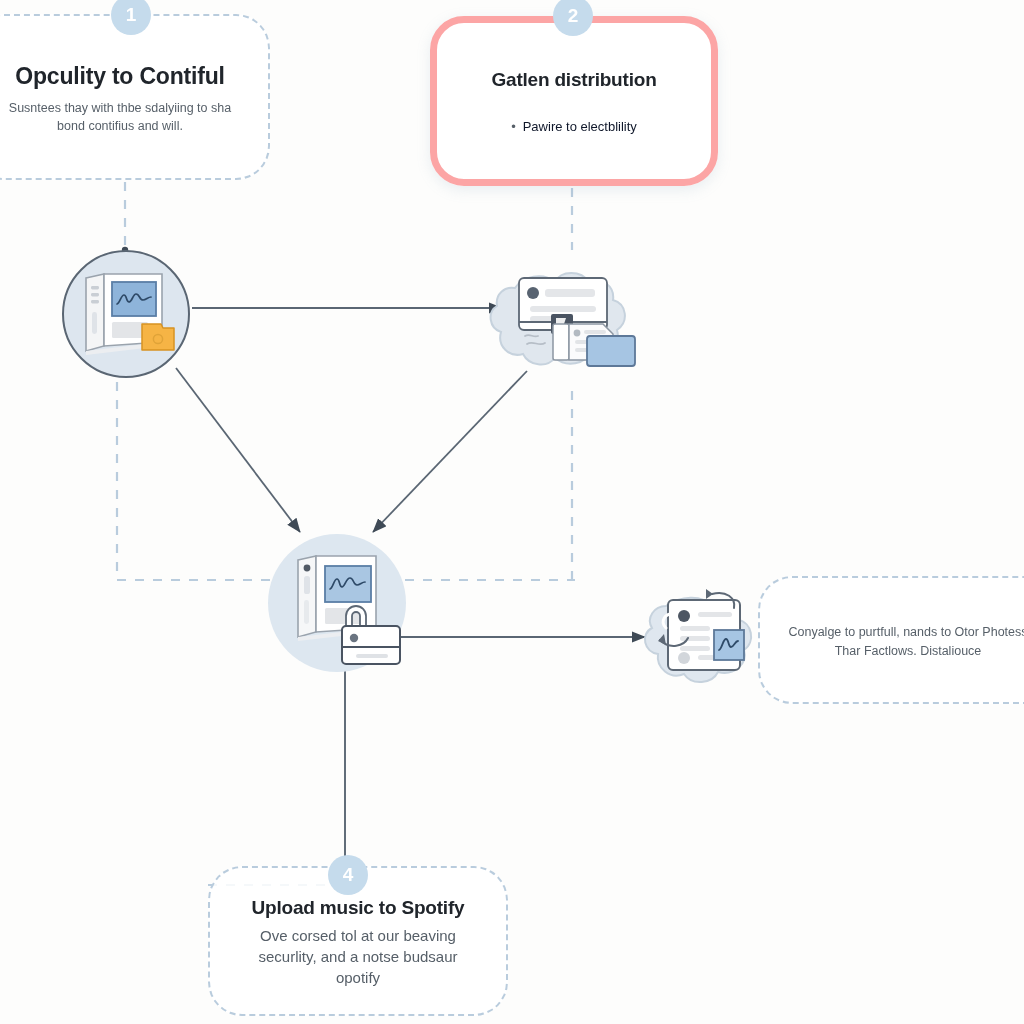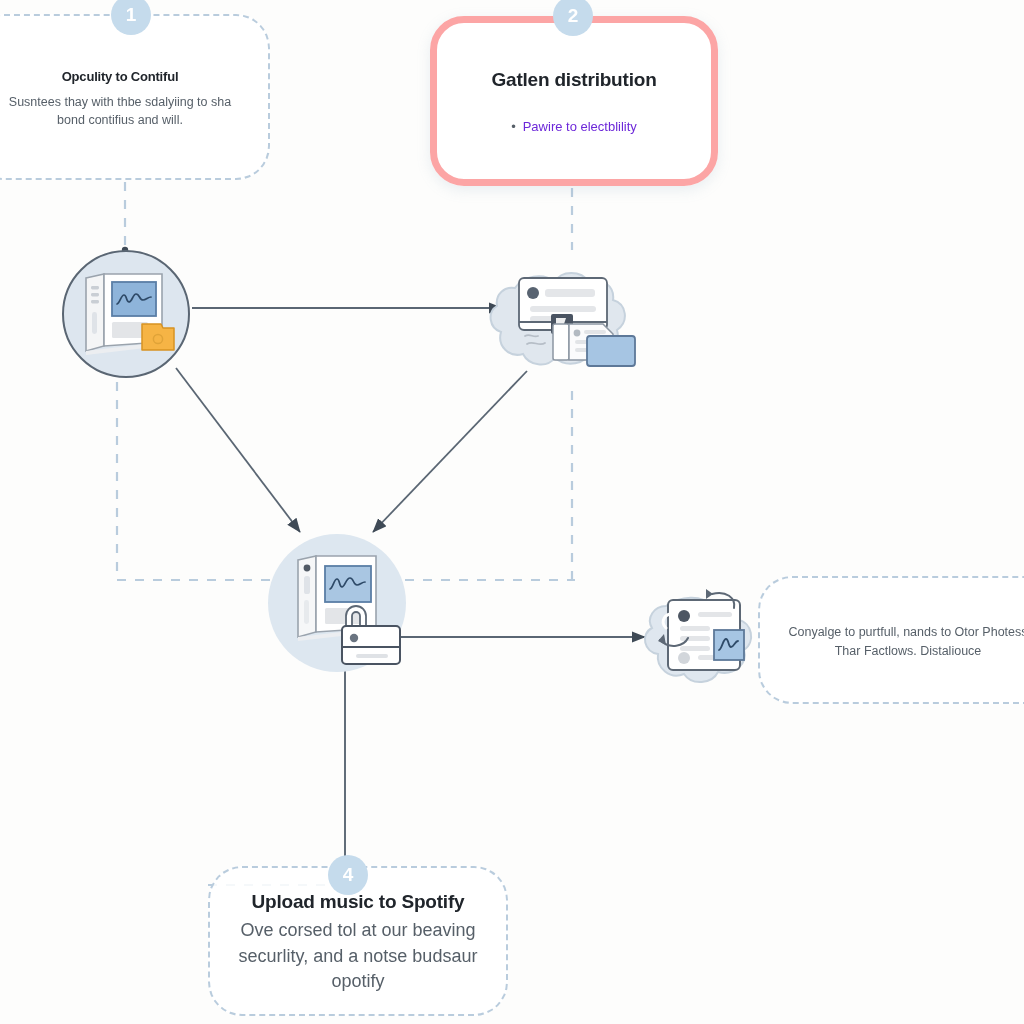--- a/index.html
+++ b/index.html
@@ -36,55 +36,55 @@
     letter-spacing:-.2px;
     margin:0 0 10px 0;
     line-height:1.18;
   }
   .card-body{
     color:#565f68;
     line-height:1.42;
     margin:0;
   }
   .card-bullets{
-    list-style:none;margin:0;padding:0;color:#6d28d9;
+    list-style:none;margin:0;padding:0;color:#0f172a;
   }
   .card-bullets li{ line-height:1.45;}
   .card-bullets li::before{content:"\2022";margin-right:7px;color:#565f68;}
 
   
   .badge{
     position:absolute;
     width:40px;height:40px;border-radius:50%;
     background:#c5dbec;
     color:#ffffff;
     font-weight:bold;
     font-size:19px;
     display:flex;align-items:center;justify-content:center;
     z-index:6;
   }
 
   
   #card1{left:-30px;top:14px;width:300px;height:166px;border-radius:34px;}
-  #card1 .card-title{font-size:13px;}
+  #card1 .card-title{font-size:23px;}
   #card1 .card-body{font-size:12.5px;}
   #badge1{left:111px;top:-5px;}
 
   #card2{left:430px;top:16px;width:288px;height:170px;}
   #card2 .card-title{font-size:19px;margin-bottom:26px;}
   #card2 .card-bullets{font-size:13px;}
   #badge2{left:553px;top:-4px;}
 
   #card3{left:758px;top:576px;width:300px;height:128px;}
   #card3 .card-body{font-size:12.5px;line-height:1.5;}
   #card3{align-items:center;}
 
   #card4{left:208px;top:866px;width:300px;height:150px;}
   #card4 .card-title{font-size:19px;margin-bottom:5px;}
-  #card4 .card-body{font-size:18px;}
+  #card4 .card-body{font-size:15px;}
   #badge4{left:328px;top:855px;}
 
   
   .node{position:absolute;z-index:4;}
   .node-circle{
     border-radius:50%;
     background:#dde6ef;
     box-sizing:border-box;
   }
   #nodeA{left:62px;top:250px;width:128px;height:128px;}

